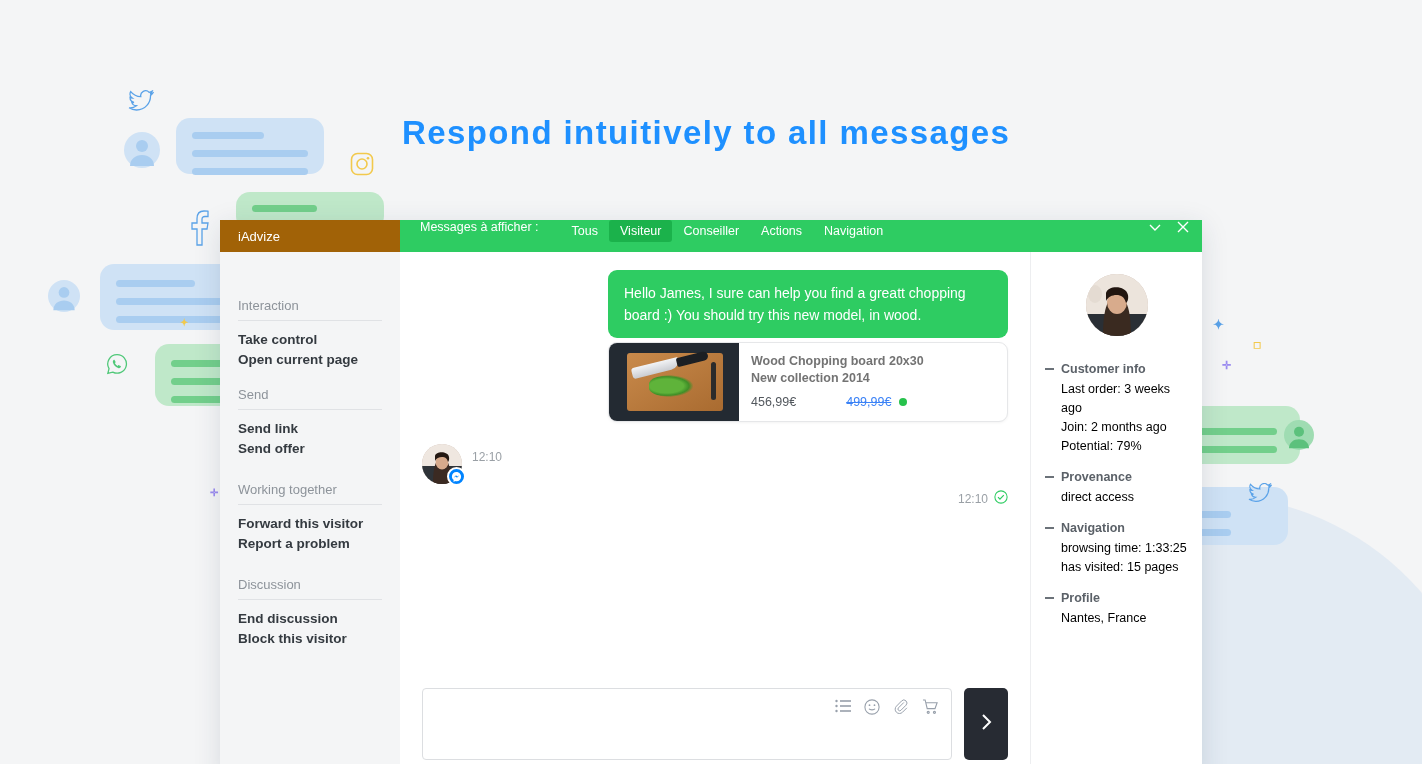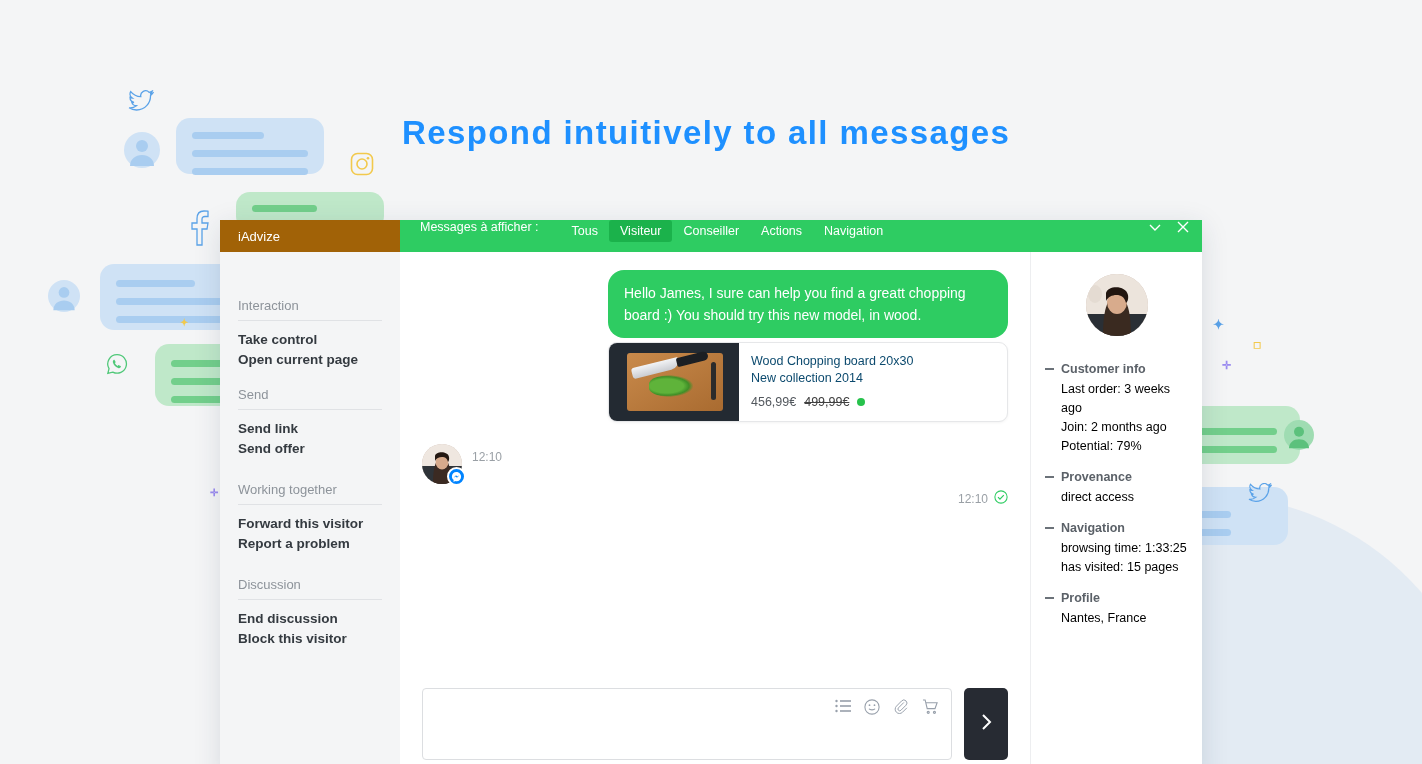--- a/index.html
+++ b/index.html
@@ -72,43 +72,43 @@
   .grp-i {
     font-size: 13.5px; color: #343a40; font-weight: bold;
     line-height: 19.5px; cursor: pointer;
   }
 
   
   .conv { flex: 1; background: #fff; position: relative; padding: 18px 22px 0 22px; display: flex; flex-direction: column; }
   .stream { flex: 1; }
   .row { display: flex; }
   .row.out { justify-content: flex-end; }
-  .bubble { max-width: 400px; padding: 12px 16px; border-radius: 16px; font-size: 14px; line-height: 22px; }
+  .bubble { max-width: 400px; padding: 12px 16px; border-radius: 9px; font-size: 14px; line-height: 22px; }
   .bubble.out { background: #2ecc62; color: #fff; }
   .bubble.in { background: #eceded; color: #53585e; }
   .meta { font-size: 12px; color: #9aa0a6; margin-top: 6px; display: flex; align-items: center; gap: 6px; }
   .meta.out { justify-content: flex-end; }
 
   .card {
     display: flex; width: 400px; margin-top: 4px; border-radius: 9px; overflow: hidden;
     border: 1px solid #e6e7e9; background: #fff; box-shadow: 0 1px 3px rgba(0,0,0,.05);
   }
   .card-img { width: 130px; height: 78px; position: relative; background: #232a32; flex: none; }
   .board { position: absolute; left: 18px; top: 10px; width: 96px; height: 58px; border-radius: 3px;
            background: linear-gradient(150deg,#c98a4b,#a96b30); }
   .board:after { content:""; position:absolute; right:7px; top:9px; width:5px; height:38px; border-radius:3px; background:#2b2b2b; }
   .greens { position: absolute; left: 40px; top: 32px; width: 44px; height: 22px; border-radius: 50%/40%;
             background: radial-gradient(ellipse at 40% 50%, #5fb33a 0 45%, #3f8f27 60%, transparent 72%); }
   .knife { position: absolute; left: 22px; top: 14px; width: 78px; height: 15px; transform: rotate(-14deg); }
   .knife .blade { position:absolute; left:0; top:2px; width:48px; height:11px; border-radius:3px 1px 9px 3px; background:linear-gradient(180deg,#f2f3f5,#c9ccd1); }
   .knife .hdl { position:absolute; left:46px; top:3px; width:32px; height:9px; border-radius:2px 5px 5px 2px; background:#1c1f23; }
   .card-txt { padding: 10px 12px; font-size: 12.5px; color: #53585e; }
-  .card-txt .nm { font-weight: normal; line-height: 17px; color: #0c4a6e; }
+  .card-txt .nm { font-weight: bold; line-height: 17px; color: #737373; }
   .prices { margin-top: 8px; display: flex; align-items: center; gap: 8px; font-size: 12.5px; }
-  .price-old { color: #404040; text-decoration: line-through; }
+  .price-old { color: #3b82f6; text-decoration: line-through; margin-left: 42px; }
   .dot-g { width: 8px; height: 8px; border-radius: 50%; background: #27c24c; display: inline-block; }
 
   .avatar-wrap { position: relative; width: 40px; height: 40px; margin-right: 10px; align-self: flex-end; flex: none; }
   .av-photo { width: 40px; height: 40px; border-radius: 50%; overflow: hidden; background: #cbb9ae; }
   .badge-msgr {
     position: absolute; right: -4px; bottom: -2px; width: 19px; height: 19px; border-radius: 50%;
     background: #0084ff; border: 2px solid #fff; display: flex; align-items: center; justify-content: center;
   }
 
   

